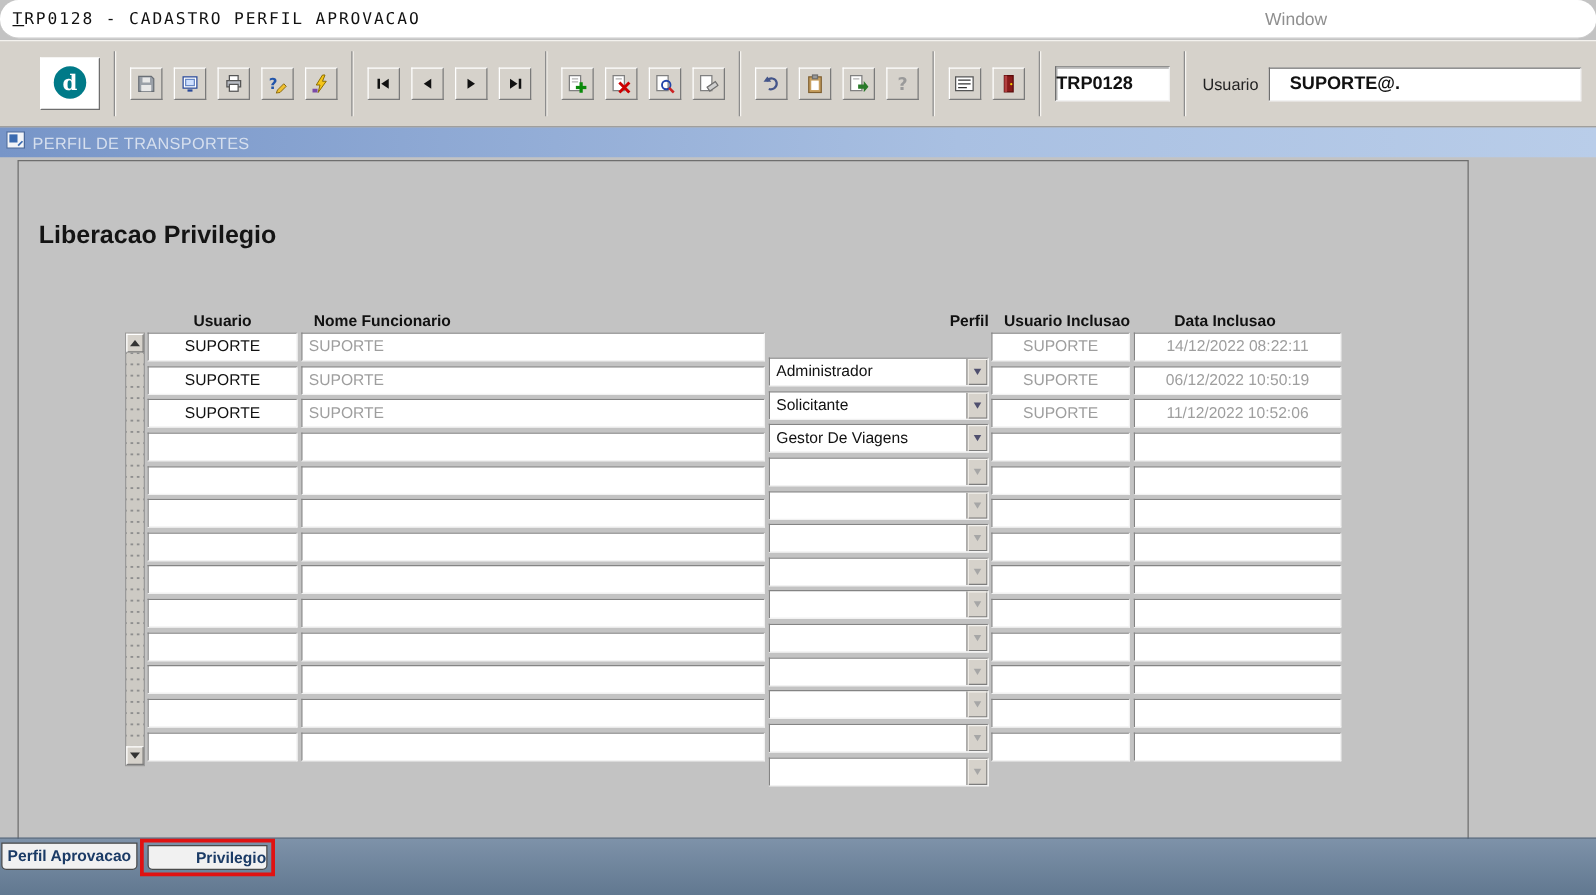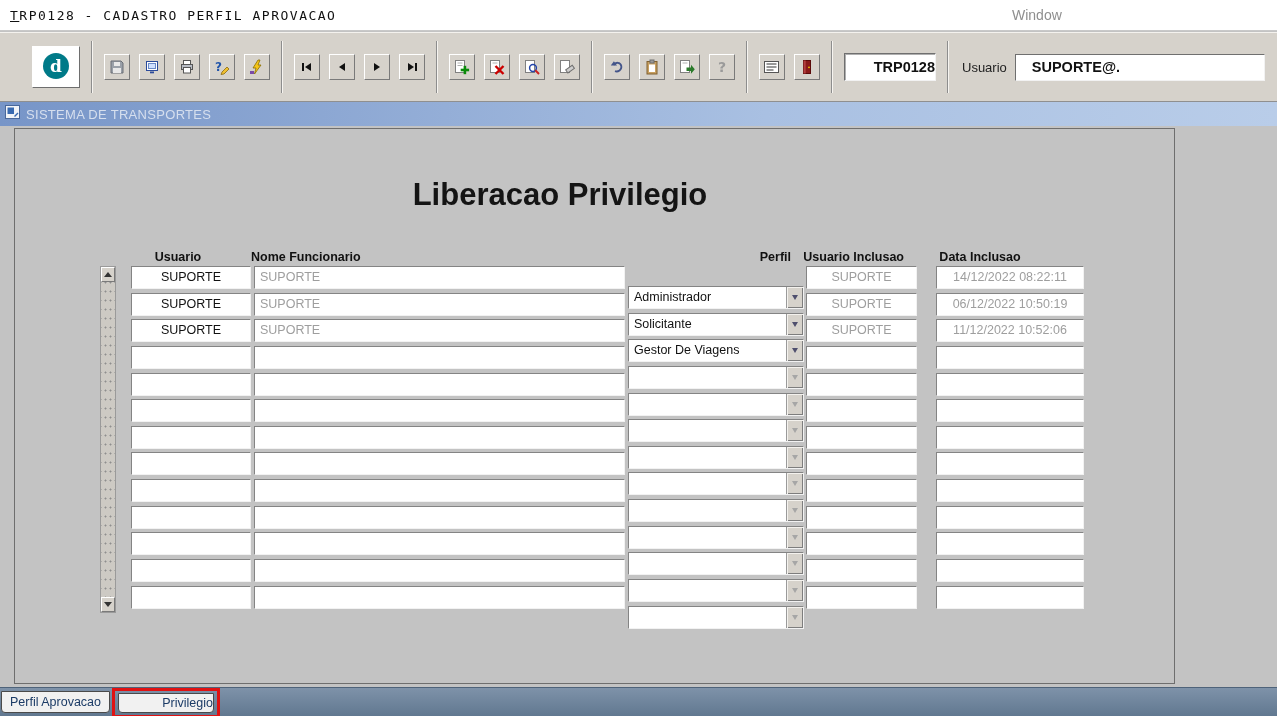--- a/index.html
+++ b/index.html
@@ -6,21 +6,21 @@
   html,body { width:1277px; height:716px; overflow:hidden; }
   body {
     position:relative;
     font-family:"Liberation Sans", sans-serif;
     background:#c3c3c3;
   }
 
   
   .menubar {
     position:absolute; top:0; left:0; width:1277px; height:31px;
-    background:#ffffff; border-bottom:1px solid #c9c9c9;
+    background:#ffffff; border-bottom:1px solid #c9c9c9;border-radius:15px;
   }
   .menubar-title {
     position:absolute; left:10px; top:8px;
     font-family:"DejaVu Sans Mono", monospace;
     font-size:13px; letter-spacing:1.5px; color:#111;
     display:inline-block;
   }
   .menubar-title::first-letter { text-decoration:underline; }
   .menu-window {
     position:absolute; left:1012px; top:7px;
@@ -52,21 +52,21 @@
   .tb-group { display:flex; gap:9px; align-items:center; }
   .tb-sep {
     width:2px; height:52px; margin:0 11px;
     border-left:1px solid #8d8d8d; border-right:1px solid #f6f4f0;
   }
   .code-box {
     width:92px; height:28px; background:#fff;
     border:1px solid; border-color:#6f6f6f #f2f2f2 #f2f2f2 #6f6f6f;
     box-shadow: inset 1px 1px 0 #aFaFaF;
     font-size:14.5px; font-weight:bold; color:#111;
-    text-align:right; line-height:26px;
+    text-align:left; line-height:26px;
   }
   .usuario-label { font-size:13px; color:#222; margin:0 8px 0 2px; }
   .usuario-box {
     width:250px; height:27px; background:#fff;
     border:1px solid; border-color:#6f6f6f #f2f2f2 #f2f2f2 #6f6f6f;
     font-size:14.5px; font-weight:bold; color:#111;
     line-height:25px; padding-left:16px;
   }
 
   
@@ -82,22 +82,22 @@
   
   .content {
     position:absolute; top:126px; left:0; width:1277px; height:561px;
     background:#c3c3c3;
   }
   .panel {
     position:absolute; left:14px; top:2px; width:1161px; height:556px;
     border:1px solid #6e6e6e; background:#c3c3c3;
   }
   .panel-title {
-    position:absolute; top:48px; left:0; width:1090px;
-    text-align:center; font-size:31px; font-weight:bold; color:#141414;
+    position:absolute; top:48px; left:16px; width:1090px;
+    text-align:left; font-size:20px; font-weight:bold; color:#141414;
   }
   .ghead {
     position:absolute; top:121px; font-size:12.5px; font-weight:bold; color:#111;
   }
   .gh-usuario { left:103px; width:120px; text-align:center; }
   .gh-nome    { left:236px; }
   .gh-perfil  { left:600px; width:176px; text-align:right; }
   .gh-usuinc  { left:778px; width:111px; text-align:right; }
   .gh-data    { left:892px; width:146px; text-align:center; }
 
@@ -114,50 +114,51 @@
   }
   .sb-track {
     flex:1;
     background-image:radial-gradient(circle,#8e8e8e 0.9px,transparent 1.1px);
     background-size:5px 9px; background-position:2px 5px;
   }
   .tri-up { width:0; height:0; border-left:4px solid transparent; border-right:4px solid transparent; border-bottom:5px solid #333; }
   .tri-down { width:0; height:0; border-left:4px solid transparent; border-right:4px solid transparent; border-top:5px solid #333; }
 
   
-  .grid-rows { position:absolute; left:116px; top:137px; }
+  .grid-rows { position:absolute; left:103px; top:137px; }
   .grid-row { display:flex; height:23px; margin-bottom:3.65px; }
   .field {
     height:23px; background:#fff;
     border:1px solid; border-color:#848484 #f2f2f2 #f2f2f2 #848484;
     font-size:12.5px; line-height:21px; color:#111;
     padding:0 5px; overflow:hidden; white-space:nowrap;
   }
   .center { text-align:center; }
   .dim { color:#9e9e9e; }
   .c-usuario { width:120px; }
   .c-nome    { width:371px; margin-left:3px; }
   .c-perfil  { width:176px; margin-left:3px; padding:0; display:flex;margin-top:20px; }
   .c-usuinc  { width:111px; margin-left:2px; }
-  .c-data    { width:148px; margin-left:19px;text-align:center; }
+  .c-data    { width:166px; margin-left:3px;text-align:center; }
   .combo-text { flex:1; padding:0 5px; font-size:12.5px; line-height:21px; color:#111; overflow:hidden; white-space:nowrap; }
   .combo-btn {
     width:17px; background:#d6d2cb;
     border-left:1px solid #9a9a9a;
     box-shadow: inset 1px 1px 0 #f4f2ee, inset -1px -1px 0 #7d7d7d;
     display:flex; align-items:center; justify-content:center;
   }
   .combo-tri { width:0; height:0; border-left:3.5px solid transparent; border-right:3.5px solid transparent; border-top:5px solid #4f4f6e; }
   .empty-row .combo-tri { border-top-color:#a6a6a6; }
 
   
   .tabbar {
-    position:absolute; bottom:0; left:0; width:1277px; height:29px;
+    position:absolute; bottom:0; left:0; width:1277px; height:46px;
     background:linear-gradient(#7e92a9,#617890);
     border-top:1px solid #4e637a;
+    font-weight:bold;
   }
   .tab {
     position:absolute; top:3px; height:22px;
     background:#f1f1f1; border:1px solid #4a4a4a;
     border-radius:0 0 4px 4px;
     color:#1b3b66; font-size:12.5px; line-height:20px; text-align:center;
     cursor:default;
   }
   .tab-pa { left:1px; width:109px; }
   .tab-highlight {
@@ -387,21 +388,21 @@
   <span class="usuario-label">Usuario</span>
   <div class="usuario-box">SUPORTE@.</div>
 </div>
 
 <div class="wtitle">
   <span><svg width="15" height="14">
         <rect x="0.5" y="0.5" width="14" height="13" fill="#f2f4f8" stroke="#4a689a"></rect>
         <rect x="2.5" y="2.5" width="6.5" height="6.5" fill="#3a6ab0"></rect>
         <path d="M9.5 11.5 L13 8" stroke="#3a6ab0" stroke-width="1.4"></path>
       </svg></span>
-  <span class="wtitle-text">SISTEMA DE TRANSPORTES</span>
+  <span class="wtitle-text">PERFIL DE TRANSPORTES</span>
 </div>
 
 <div class="content">
   <div class="panel">
 
     <div class="panel-title">Liberacao Privilegio</div>
 
     <div class="ghead gh-usuario">Usuario</div>
     <div class="ghead gh-nome">Nome Funcionario</div>
     <div class="ghead gh-perfil">Perfil</div>

